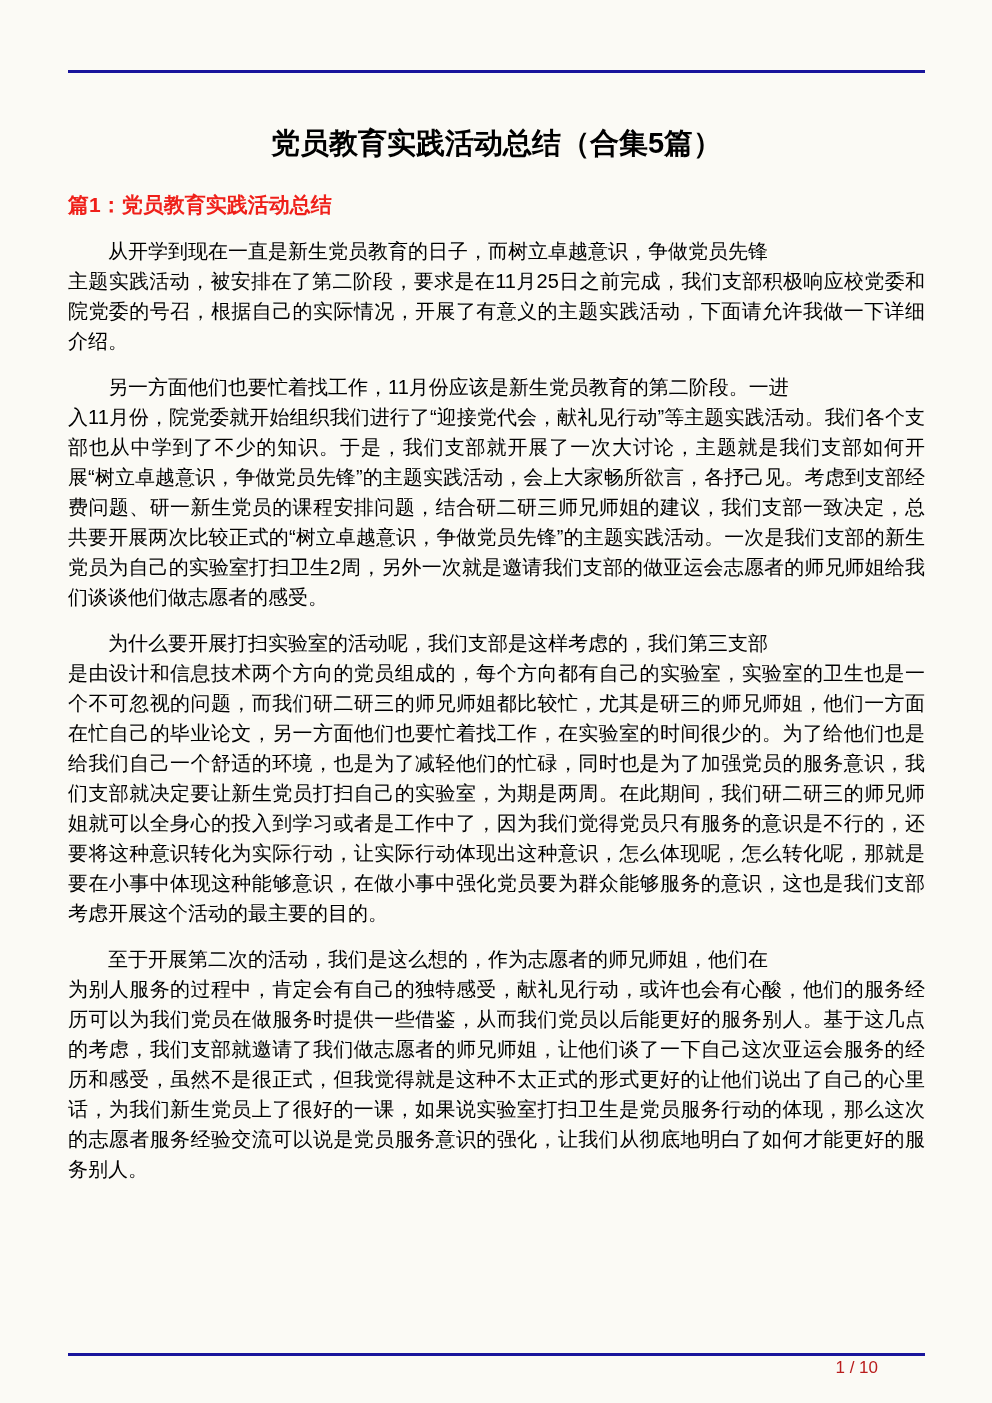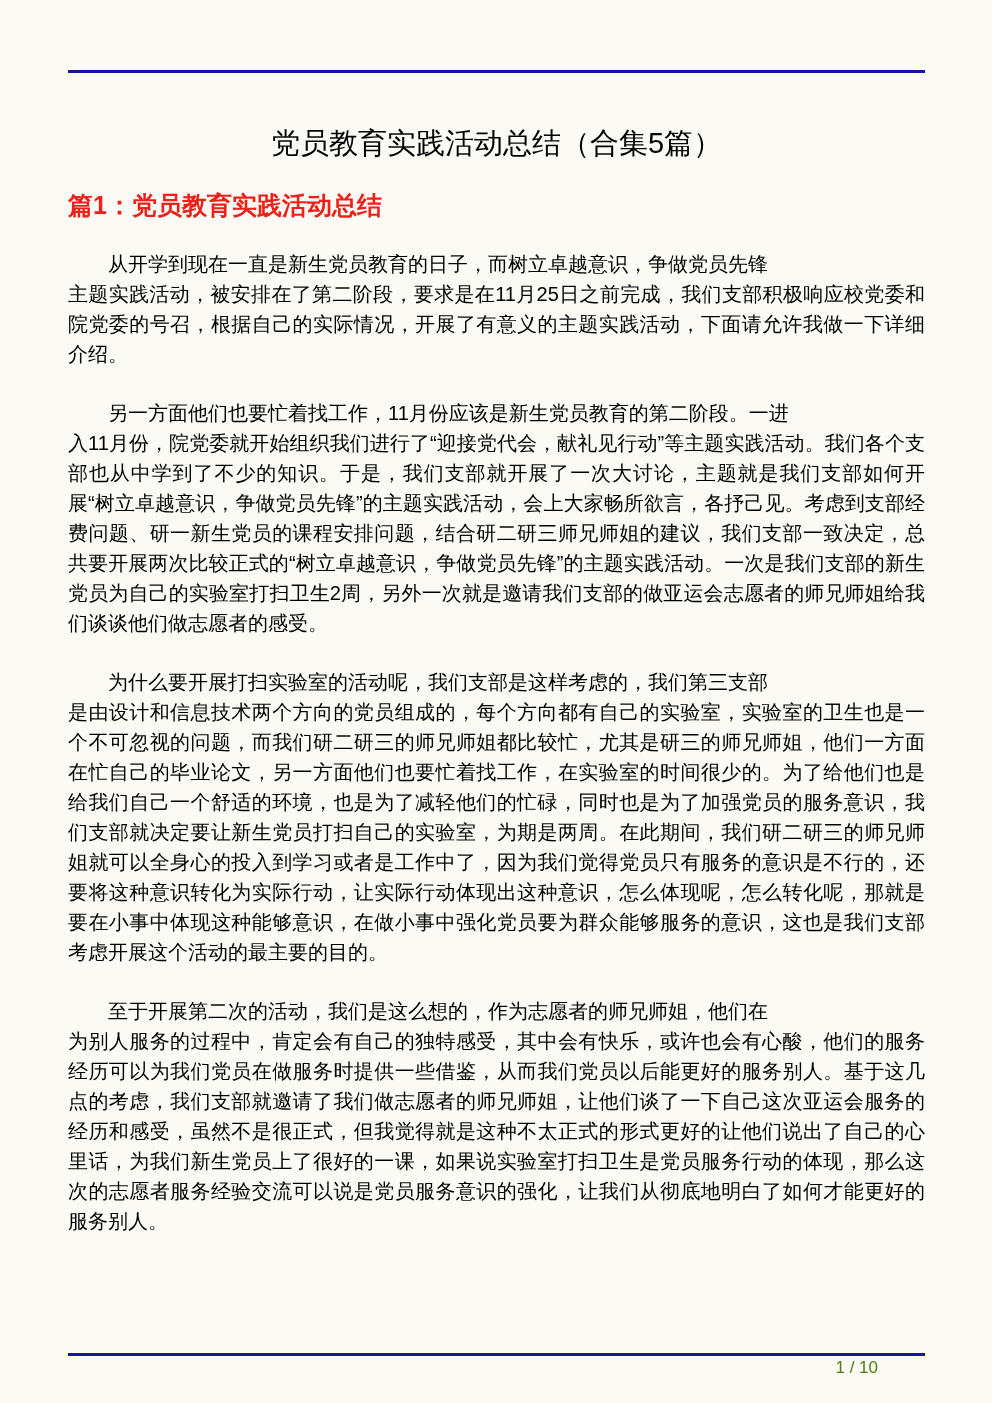--- a/index.html
+++ b/index.html
@@ -25,68 +25,68 @@
   .rule.bottom {
     position: absolute;
     left: 68px;
     right: 67px;
     top: 1353px;
   }
   h1.doc-title {
     margin: 50px 0 0 0;
     font-size: 29px;
     line-height: 40px;
-    font-weight: 400;
+    font-weight: 700;
     text-align: center;
     color: #000000;
   }
   h2.section-heading {
     margin: 27px 0 0 0;
-    font-size: 25px;
+    font-size: 21px;
     line-height: 30px;
     font-weight: 700;
     color: #ef201a;
   }
   p.body-para {
-    margin: 29px 0 0 0;
+    margin: 16px 0 0 0;
     font-size: 20px;
     line-height: 30px;
     text-align: justify;
     text-indent: 2em;
     word-break: break-all;
     color: #000000;
   }
   .page-number {
     position: absolute;
     top: 1358px;
     right: 114px;
     font-size: 17px;
     line-height: 20px;
-    color: #4d7c0f;
+    color: #b91c1c;
     text-align: center;
   }
 </style>
 </head>
 <body>
 
 <div class="page">
 
   <div class="rule top"></div>
 
   <h1 class="doc-title">党员教育实践活动总结（合集5篇）</h1>
 
   <h2 class="section-heading">篇1：党员教育实践活动总结</h2>
 
   <p class="body-para"><span>从开学到现在一直是新生党员教育的日子，而树立卓越意识，争做党员先锋</span><br><span>主题实践活动，被安排在了第二阶段，要求是在11月25日之前完成，我们支部积极响应校党委和院党委的号召，根据自己的实际情况，开展了有意义的主题实践活动，下面请允许我做一下详细介绍。</span></p>
 
   <p class="body-para"><span>另一方面他们也要忙着找工作，11月份应该是新生党员教育的第二阶段。一进</span><br><span>入11月份，院党委就开始组织我们进行了“迎接党代会，献礼见行动”等主题实践活动。我们各个支部也从中学到了不少的知识。于是，我们支部就开展了一次大讨论，主题就是我们支部如何开展“树立卓越意识，争做党员先锋”的主题实践活动，会上大家畅所欲言，各抒己见。考虑到支部经费问题、研一新生党员的课程安排问题，结合研二研三师兄师姐的建议，我们支部一致决定，总共要开展两次比较正式的“树立卓越意识，争做党员先锋”的主题实践活动。一次是我们支部的新生党员为自己的实验室打扫卫生2周，另外一次就是邀请我们支部的做亚运会志愿者的师兄师姐给我们谈谈他们做志愿者的感受。</span></p>
 
   <p class="body-para"><span>为什么要开展打扫实验室的活动呢，我们支部是这样考虑的，我们第三支部</span><br><span>是由设计和信息技术两个方向的党员组成的，每个方向都有自己的实验室，实验室的卫生也是一个不可忽视的问题，而我们研二研三的师兄师姐都比较忙，尤其是研三的师兄师姐，他们一方面在忙自己的毕业论文，另一方面他们也要忙着找工作，在实验室的时间很少的。为了给他们也是给我们自己一个舒适的环境，也是为了减轻他们的忙碌，同时也是为了加强党员的服务意识，我们支部就决定要让新生党员打扫自己的实验室，为期是两周。在此期间，我们研二研三的师兄师姐就可以全身心的投入到学习或者是工作中了，因为我们觉得党员只有服务的意识是不行的，还要将这种意识转化为实际行动，让实际行动体现出这种意识，怎么体现呢，怎么转化呢，那就是要在小事中体现这种能够意识，在做小事中强化党员要为群众能够服务的意识，这也是我们支部考虑开展这个活动的最主要的目的。</span></p>
 
-  <p class="body-para"><span>至于开展第二次的活动，我们是这么想的，作为志愿者的师兄师姐，他们在</span><br><span>为别人服务的过程中，肯定会有自己的独特感受，其中会有快乐，或许也会有心酸，他们的服务经历可以为我们党员在做服务时提供一些借鉴，从而我们党员以后能更好的服务别人。基于这几点的考虑，我们支部就邀请了我们做志愿者的师兄师姐，让他们谈了一下自己这次亚运会服务的经历和感受，虽然不是很正式，但我觉得就是这种不太正式的形式更好的让他们说出了自己的心里话，为我们新生党员上了很好的一课，如果说实验室打扫卫生是党员服务行动的体现，那么这次的志愿者服务经验交流可以说是党员服务意识的强化，让我们从彻底地明白了如何才能更好的服务别人。</span></p>
+  <p class="body-para"><span>至于开展第二次的活动，我们是这么想的，作为志愿者的师兄师姐，他们在</span><br><span>为别人服务的过程中，肯定会有自己的独特感受，献礼见行动，或许也会有心酸，他们的服务经历可以为我们党员在做服务时提供一些借鉴，从而我们党员以后能更好的服务别人。基于这几点的考虑，我们支部就邀请了我们做志愿者的师兄师姐，让他们谈了一下自己这次亚运会服务的经历和感受，虽然不是很正式，但我觉得就是这种不太正式的形式更好的让他们说出了自己的心里话，为我们新生党员上了很好的一课，如果说实验室打扫卫生是党员服务行动的体现，那么这次的志愿者服务经验交流可以说是党员服务意识的强化，让我们从彻底地明白了如何才能更好的服务别人。</span></p>
 
   <p class="body-para"><br></p>
 
   <div class="rule bottom"></div>
 
   <div class="page-number">1 / 10</div>
 
 </div>
 
 </body></html>

